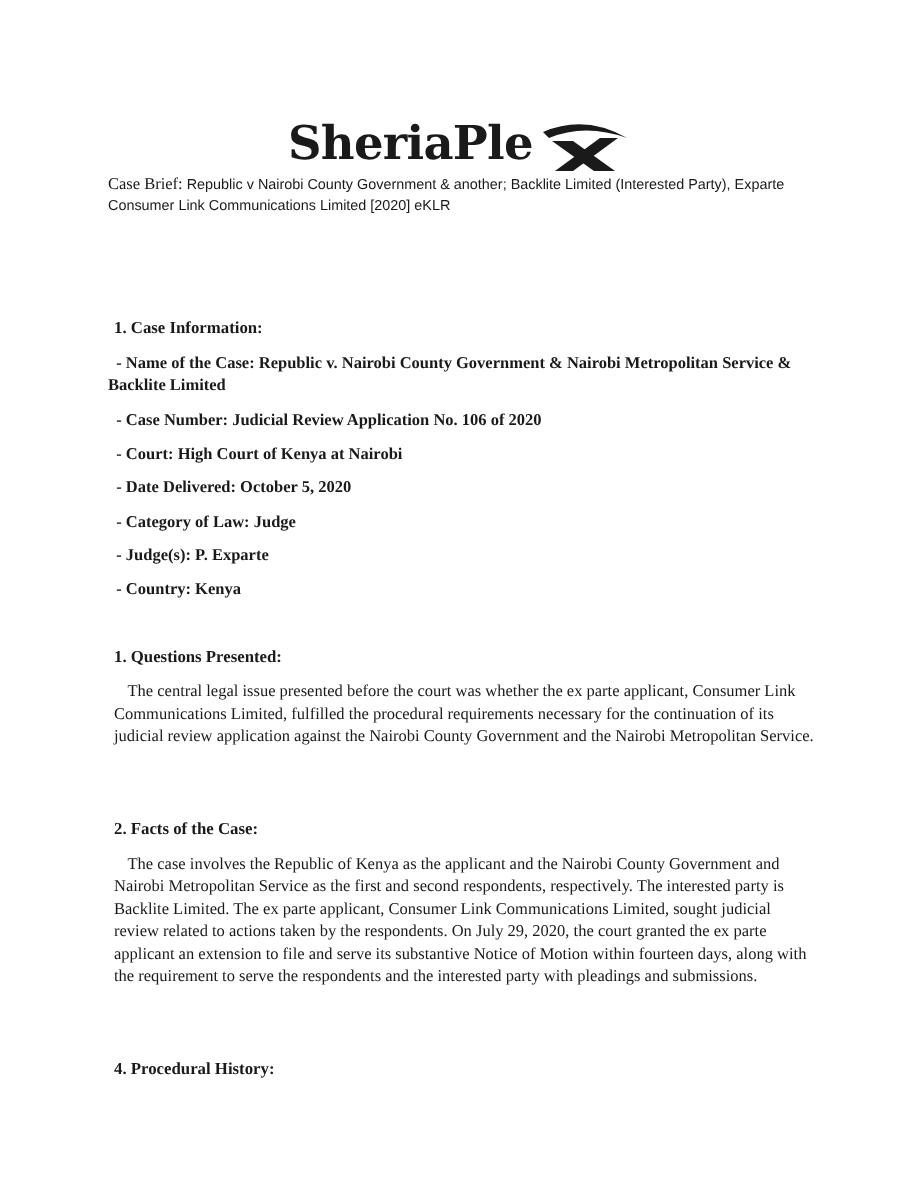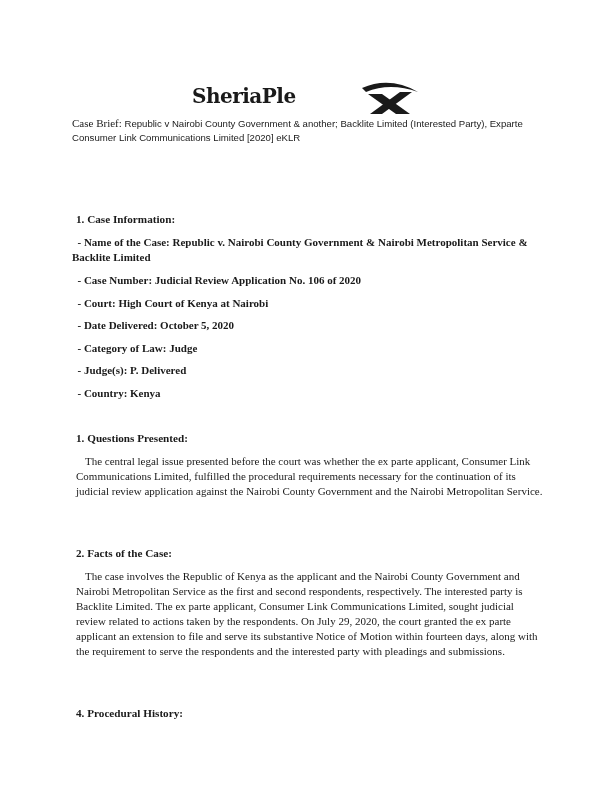--- a/index.html
+++ b/index.html
@@ -1,18 +1,18 @@
 <!DOCTYPE html>
 <html><head>
 <meta charset="utf-8">
 <style>
   html, body { margin: 0; padding: 0; background: #ffffff; }
   body { width: 612px; height: 792px; position: relative; overflow: hidden; color: #1a1a1a; }
   .logo { position: absolute; left: 192px; top: 74px; width: 230px; height: 44px; }
-  .logo-text { position: absolute; left: 0; top: 0; font-family: "DejaVu Serif", serif; font-weight: bold; font-size: 20px; letter-spacing: -0.5px; color: #1a1a1a; line-height: 44px; }
+  .logo-text { position: absolute; left: 0; top: 0; font-family: "DejaVu Serif", serif; font-weight: bold; font-size: 31px; letter-spacing: -0.5px; color: #1a1a1a; line-height: 44px; }
   .logo svg { position: absolute; left: 168px; top: 0; }
   .brief { position: absolute; left: 72px; top: 116px; width: 470px; font-size: 9.6px; line-height: 14px; font-family: "Liberation Sans", sans-serif; }
   .brief .lbl { font-family: "Liberation Serif", serif; font-size: 11px; }
   .doc { position: absolute; left: 76px; width: 470px; font-family: "Liberation Serif", serif; font-size: 11px; line-height: 15px; }
   .h { font-weight: bold; font-size: 11.2px; }
   .li { position: absolute; left: 72px; width: 470px; font-family: "Liberation Serif", serif; font-size: 11px; line-height: 15px; font-weight: bold; }
 </style>
 </head>
 <body>
 
@@ -28,21 +28,21 @@
 <div class="brief">
   <span class="lbl">Case Brief:</span><span> Republic v Nairobi County Government &amp; another; Backlite Limited (Interested Party), Exparte Consumer Link Communications Limited [2020] eKLR</span>
 </div>
 
 <div class="doc h" style="top:212px;">1. Case Information:</div>
 <div class="li" style="top:235px; white-space:pre-wrap;">  - Name of the Case: Republic v. Nairobi County Government &amp; Nairobi Metropolitan Service &amp; Backlite Limited</div>
 <div class="li" style="top:273px; white-space:pre-wrap;">  - Case Number: Judicial Review Application No. 106 of 2020</div>
 <div class="li" style="top:296px; white-space:pre-wrap;">  - Court: High Court of Kenya at Nairobi</div>
 <div class="li" style="top:318px; white-space:pre-wrap;">  - Date Delivered: October 5, 2020</div>
 <div class="li" style="top:341px; white-space:pre-wrap;">  - Category of Law: Judge</div>
-<div class="li" style="top:363px; white-space:pre-wrap;">  - Judge(s): P. Delivered</div>
+<div class="li" style="top:363px; white-space:pre-wrap;">  - Judge(s): P. Exparte</div>
 <div class="li" style="top:386px; white-space:pre-wrap;">  - Country: Kenya</div>
 
 <div class="doc h" style="top:431px;">1. Questions Presented:</div>
 <div class="doc" style="top:454px; text-indent:9px;">The central legal issue presented before the court was whether the ex parte applicant, Consumer Link Communications Limited, fulfilled the procedural requirements necessary for the continuation of its judicial review application against the Nairobi County Government and the Nairobi Metropolitan Service.</div>
 
 <div class="doc h" style="top:546px;">2. Facts of the Case:</div>
 <div class="doc" style="top:569px; text-indent:9px;">The case involves the Republic of Kenya as the applicant and the Nairobi County Government and Nairobi Metropolitan Service as the first and second respondents, respectively. The interested party is Backlite Limited. The ex parte applicant, Consumer Link Communications Limited, sought judicial review related to actions taken by the respondents. On July 29, 2020, the court granted the ex parte applicant an extension to file and serve its substantive Notice of Motion within fourteen days, along with the requirement to serve the respondents and the interested party with pleadings and submissions.</div>
 
 <div class="doc h" style="top:706px;">4. Procedural History:</div>
 

